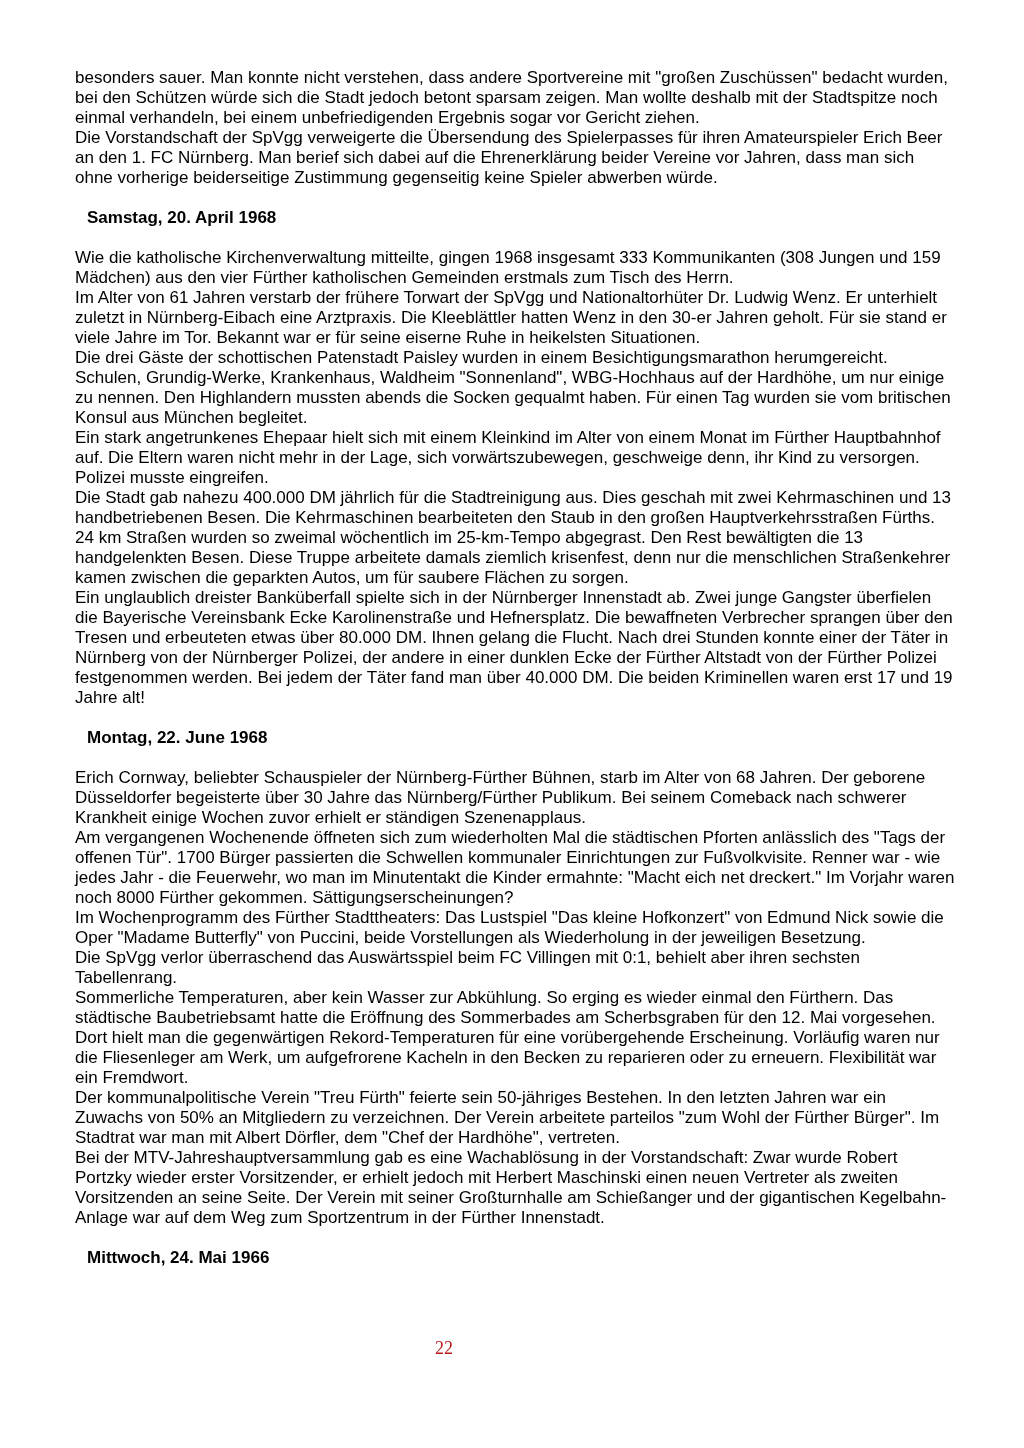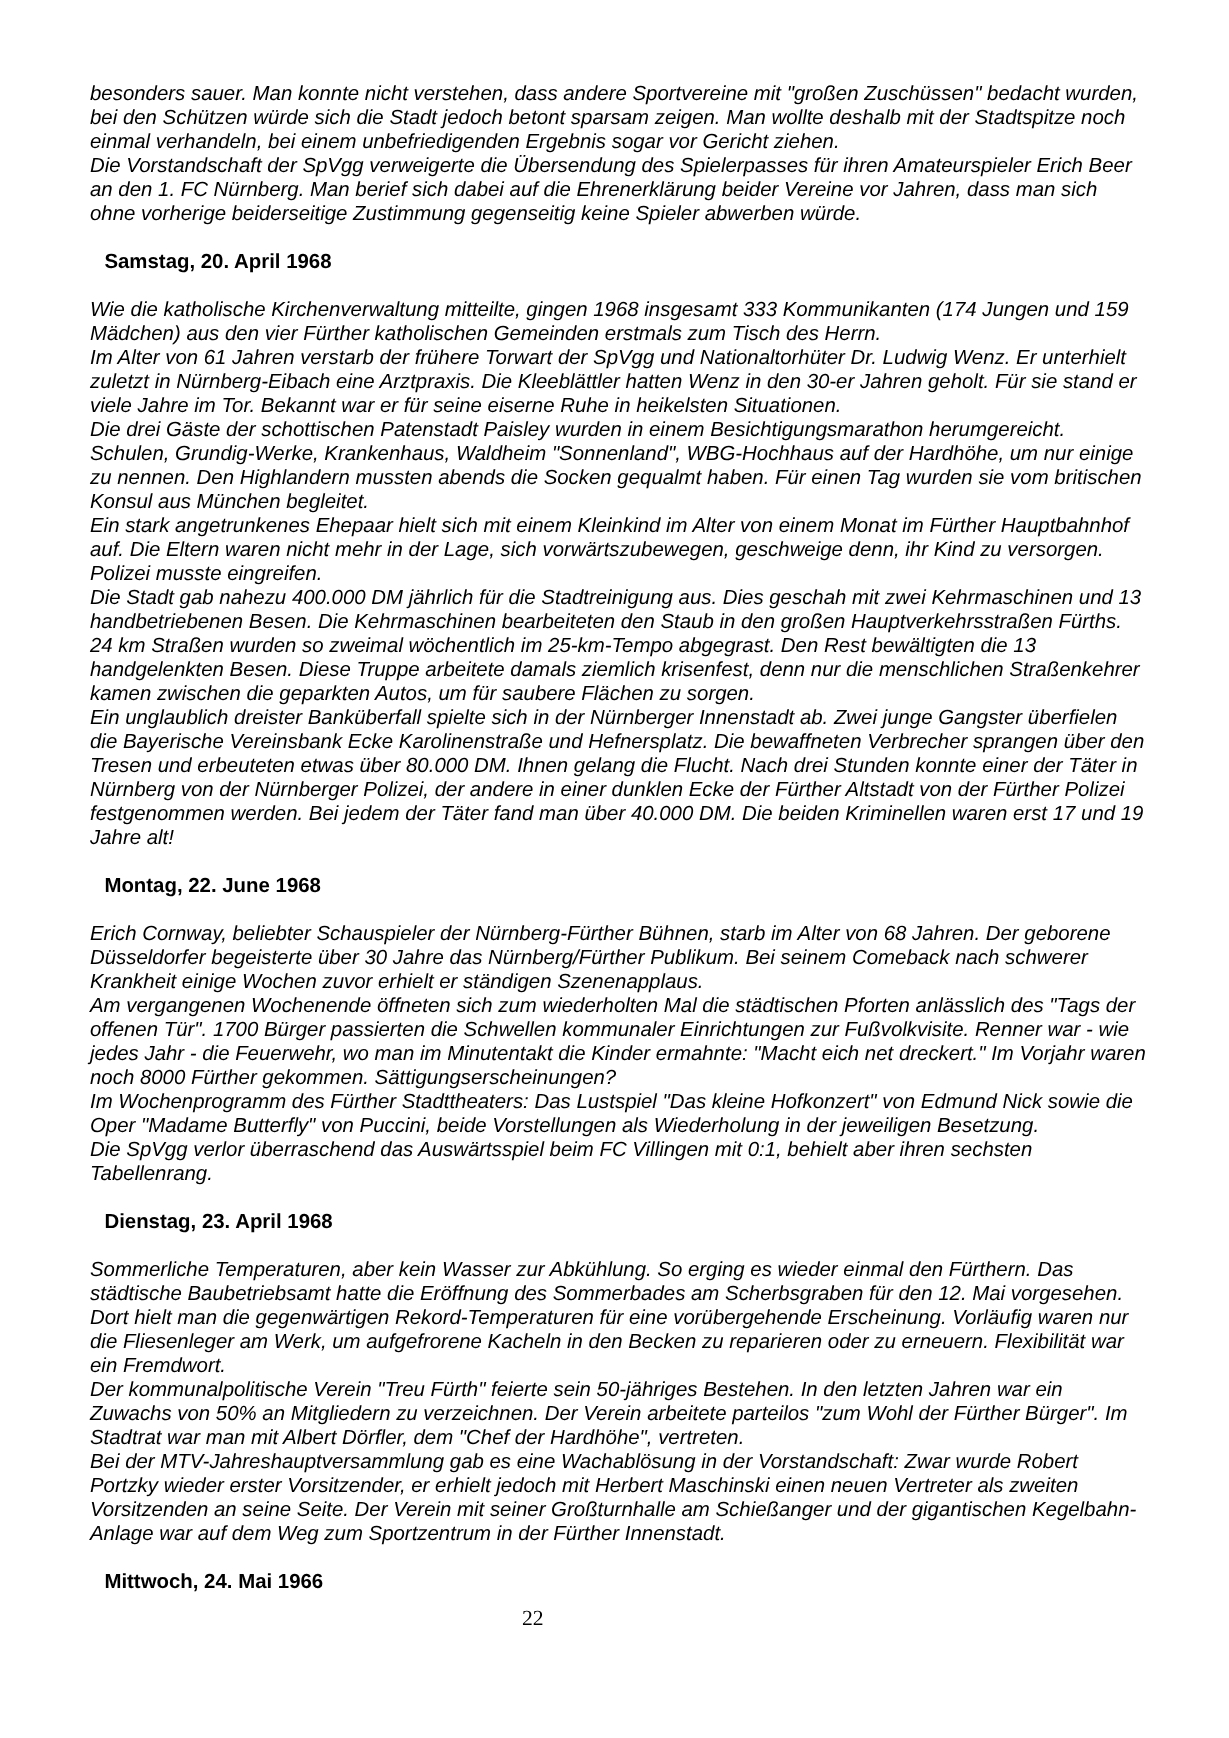--- a/index.html
+++ b/index.html
@@ -17,61 +17,59 @@
     width: 881px;
     font-family: "Liberation Sans", sans-serif;
     font-size: 17px;
     line-height: 20px;
     text-align: left;
     word-spacing: normal;
   }
   .page-content p.para {
     margin: 0;
     padding: 0;
-    font-style: italic;
   }
   .page-content h2.heading {
     font-family: "Liberation Sans", sans-serif;
     font-size: 17px;
     line-height: 20px;
     font-weight: bold;
     margin: 20px 12px;
     padding: 0;
   }
   .page-footer {
     position: absolute;
     left: 0;
     top: 1337px;
     width: 888px;
     text-align: center;
     font-family: "Liberation Serif", serif;
     font-size: 18px;
     line-height: 22px;
-    color: #000000;
+    color: #b91c1c;
   }
 </style>
 </head>
 <body>
 
 <div class="page-content">
   <p class="para">besonders sauer. Man konnte nicht verstehen, dass andere Sportvereine mit "großen Zuschüssen" bedacht wurden, bei den Schützen würde sich die Stadt jedoch betont sparsam zeigen. Man wollte deshalb mit der Stadtspitze noch einmal verhandeln, bei einem unbefriedigenden Ergebnis sogar vor Gericht ziehen.</p>
   <p class="para">Die Vorstandschaft der SpVgg verweigerte die Übersendung des Spielerpasses für ihren Amateurspieler Erich Beer an den 1. FC Nürnberg. Man berief sich dabei auf die Ehrenerklärung beider Vereine vor Jahren, dass man sich ohne vorherige beiderseitige Zustimmung gegenseitig keine Spieler abwerben würde.</p>
   <h2 class="heading">Samstag, 20. April 1968</h2>
-  <p class="para">Wie die katholische Kirchenverwaltung mitteilte, gingen 1968 insgesamt 333 Kommunikanten (174 Jungen und 159 Mädchen) aus den vier Fürther katholischen Gemeinden erstmals zum Tisch des Herrn.</p>
+  <p class="para">Wie die katholische Kirchenverwaltung mitteilte, gingen 1968 insgesamt 333 Kommunikanten (308 Jungen und 159 Mädchen) aus den vier Fürther katholischen Gemeinden erstmals zum Tisch des Herrn.</p>
   <p class="para">Im Alter von 61 Jahren verstarb der frühere Torwart der SpVgg und Nationaltorhüter Dr. Ludwig Wenz. Er unterhielt zuletzt in Nürnberg-Eibach eine Arztpraxis. Die Kleeblättler hatten Wenz in den 30-er Jahren geholt. Für sie stand er viele Jahre im Tor. Bekannt war er für seine eiserne Ruhe in heikelsten Situationen.</p>
   <p class="para">Die drei Gäste der schottischen Patenstadt Paisley wurden in einem Besichtigungsmarathon herumgereicht. Schulen, Grundig-Werke, Krankenhaus, Waldheim "Sonnenland", WBG-Hochhaus auf der Hardhöhe, um nur einige zu nennen. Den Highlandern mussten abends die Socken gequalmt haben. Für einen Tag wurden sie vom britischen Konsul aus München begleitet.</p>
   <p class="para">Ein stark angetrunkenes Ehepaar hielt sich mit einem Kleinkind im Alter von einem Monat im Fürther Hauptbahnhof auf. Die Eltern waren nicht mehr in der Lage, sich vorwärtszubewegen, geschweige denn, ihr Kind zu versorgen. Polizei musste eingreifen.</p>
   <p class="para">Die Stadt gab nahezu 400.000 DM jährlich für die Stadtreinigung aus. Dies geschah mit zwei Kehrmaschinen und 13 handbetriebenen Besen. Die Kehrmaschinen bearbeiteten den Staub in den großen Hauptverkehrsstraßen Fürths. 24 km Straßen wurden so zweimal wöchentlich im 25-km-Tempo abgegrast. Den Rest bewältigten die 13 handgelenkten Besen. Diese Truppe arbeitete damals ziemlich krisenfest, denn nur die menschlichen Straßenkehrer kamen zwischen die geparkten Autos, um für saubere Flächen zu sorgen.</p>
   <p class="para">Ein unglaublich dreister Banküberfall spielte sich in der Nürnberger Innenstadt ab. Zwei junge Gangster überfielen die Bayerische Vereinsbank Ecke Karolinenstraße und Hefnersplatz. Die bewaffneten Verbrecher sprangen über den Tresen und erbeuteten etwas über 80.000 DM. Ihnen gelang die Flucht. Nach drei Stunden konnte einer der Täter in Nürnberg von der Nürnberger Polizei, der andere in einer dunklen Ecke der Fürther Altstadt von der Fürther Polizei festgenommen werden. Bei jedem der Täter fand man über 40.000 DM. Die beiden Kriminellen waren erst 17 und 19 Jahre alt!</p>
   <h2 class="heading">Montag, 22. June 1968</h2>
   <p class="para">Erich Cornway, beliebter Schauspieler der Nürnberg-Fürther Bühnen, starb im Alter von 68 Jahren. Der geborene Düsseldorfer begeisterte über 30 Jahre das Nürnberg/Fürther Publikum. Bei seinem Comeback nach schwerer Krankheit einige Wochen zuvor erhielt er ständigen Szenenapplaus.</p>
   <p class="para">Am vergangenen Wochenende öffneten sich zum wiederholten Mal die städtischen Pforten anlässlich des "Tags der offenen Tür". 1700 Bürger passierten die Schwellen kommunaler Einrichtungen zur Fußvolkvisite. Renner war - wie jedes Jahr - die Feuerwehr, wo man im Minutentakt die Kinder ermahnte: "Macht eich net dreckert." Im Vorjahr waren noch 8000 Fürther gekommen. Sättigungserscheinungen?</p>
   <p class="para">Im Wochenprogramm des Fürther Stadttheaters: Das Lustspiel "Das kleine Hofkonzert" von Edmund Nick sowie die Oper "Madame Butterfly" von Puccini, beide Vorstellungen als Wiederholung in der jeweiligen Besetzung.</p>
   <p class="para">Die SpVgg verlor überraschend das Auswärtsspiel beim FC Villingen mit 0:1, behielt aber ihren sechsten Tabellenrang.</p>
-  <h2 class="heading">Dienstag, 23. April 1968</h2>
   <p class="para">Sommerliche Temperaturen, aber kein Wasser zur Abkühlung. So erging es wieder einmal den Fürthern. Das städtische Baubetriebsamt hatte die Eröffnung des Sommerbades am Scherbsgraben für den 12. Mai vorgesehen. Dort hielt man die gegenwärtigen Rekord-Temperaturen für eine vorübergehende Erscheinung. Vorläufig waren nur die Fliesenleger am Werk, um aufgefrorene Kacheln in den Becken zu reparieren oder zu erneuern. Flexibilität war ein Fremdwort.</p>
   <p class="para">Der kommunalpolitische Verein "Treu Fürth" feierte sein 50-jähriges Bestehen. In den letzten Jahren war ein Zuwachs von 50% an Mitgliedern zu verzeichnen. Der Verein arbeitete parteilos "zum Wohl der Fürther Bürger". Im Stadtrat war man mit Albert Dörfler, dem "Chef der Hardhöhe", vertreten.</p>
   <p class="para">Bei der MTV-Jahreshauptversammlung gab es eine Wachablösung in der Vorstandschaft: Zwar wurde Robert Portzky wieder erster Vorsitzender, er erhielt jedoch mit Herbert Maschinski einen neuen Vertreter als zweiten Vorsitzenden an seine Seite. Der Verein mit seiner Großturnhalle am Schießanger und der gigantischen Kegelbahn-Anlage war auf dem Weg zum Sportzentrum in der Fürther Innenstadt.</p>
   <h2 class="heading">Mittwoch, 24. Mai 1966</h2>
 </div>
 
 <div class="page-footer">
   <span>22</span>
 </div>
 

